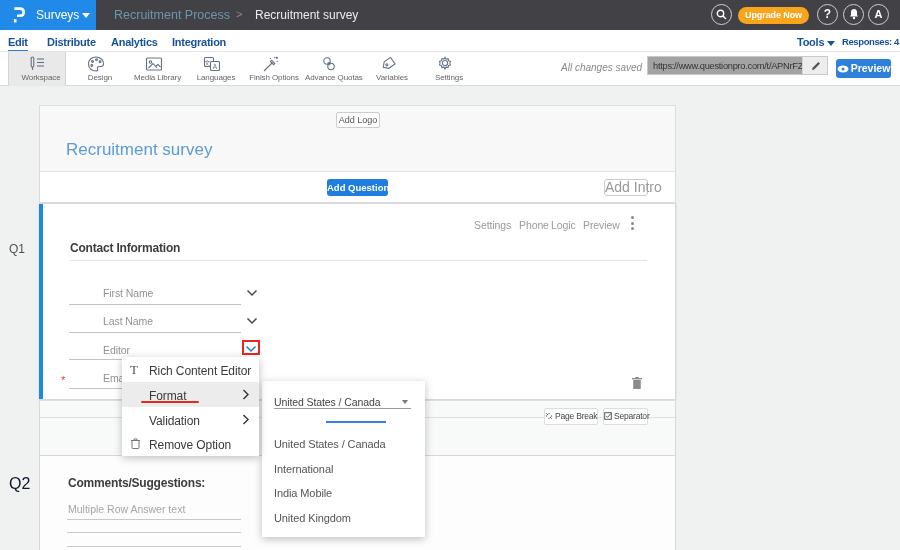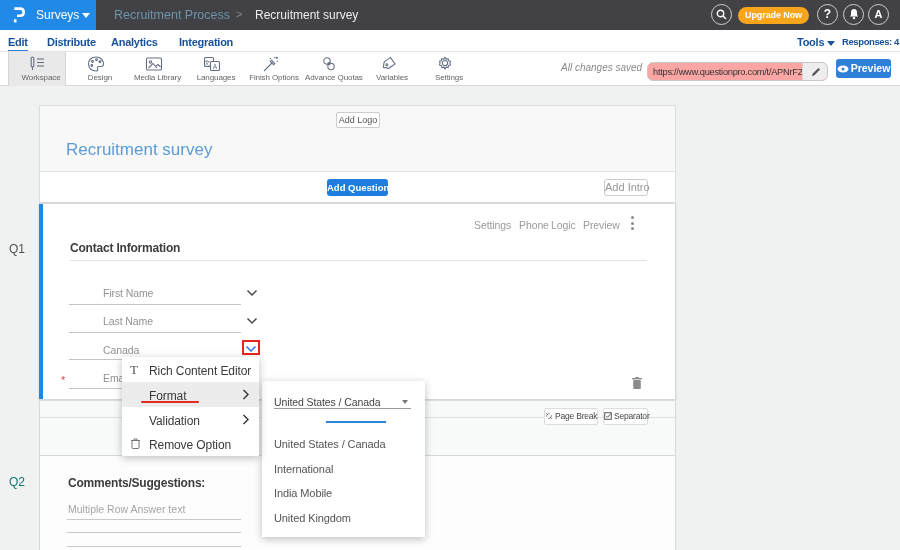--- a/index.html
+++ b/index.html
@@ -24,37 +24,37 @@
   .nav { top:6px; font-size:11px; font-weight:bold; color:#17519c; letter-spacing:-0.25px; white-space:nowrap; }
   #navedit { border-bottom:1.5px solid #2e7fd8; padding-bottom:2px; }
 
   
   #toolbar { left:0; top:52px; width:900px; height:34px; background:#fff; border-bottom:1px solid #d8d8d8; }
   .tab { top:0; height:34px; text-align:center; }
   .tab svg { display:block; margin:4px auto 1px; }
   .tablbl { font-size:8px; letter-spacing:-0.1px; color:#666; white-space:nowrap;padding-left:8px; }
   #tabws { background:#e9e9e9; border-left:1px solid #d5d5d5; border-right:1px solid #d5d5d5; }
   #saved { top:10px; font-size:10px !important; width:75px; text-align:right; white-space:nowrap; font-size:10.5px; font-style:italic; color:#8a8a8a; }
-  #urlbox { left:647px; top:10px; width:181px; height:19px; border:1px solid #c9c9c9; background:#fca5a5; border-radius:6px; overflow:hidden; }
+  #urlbox { left:647px; top:4px; width:181px; height:19px; border:1px solid #c9c9c9; background:#a3a3a3; border-radius:0; overflow:hidden; }
   #urltxt { left:5px; top:4px; font-size:9.3px; letter-spacing:-0.28px; color:#333; white-space:nowrap; }
   #urlpen { left:154px; top:0; width:27px; height:19px; background:#ededed; border-left:1px solid #d5d5d5; text-align:center; }
   #pvbtn { left:836px; top:7px; width:55px; height:19px; background:#2e80d8; border-radius:3px; color:#fff; font-size:10.5px; font-weight:bold; text-align:center; line-height:19px; }
 
   
   #headcard { left:39px; top:105px; width:637px; height:98px; background:#f8f8f8; border:1px solid #dcdcdc; }
   #headtop { left:0; top:0; width:635px; height:66px; border-bottom:1px solid #e4e4e4; }
   #headbot { left:0; top:66px; width:635px; height:30px; background:#fff; }
   #addlogo { left:296px; top:6px; width:44px; height:16px; background:#fff; border:1px solid #ccc; border-radius:2px; font-size:9px; color:#555; text-align:center; line-height:14px; }
   #title { left:26px; top:34px; font-size:17px; color:#5b9bd8; }
   #addq { left:287px; width:61px; height:17px; background:#1f7de0; border-radius:3px; color:#fff; font-size:9.5px; font-weight:bold; text-align:center; line-height:17px; white-space:nowrap; }
-  #addintro { left:564px; width:44px; height:17px; background:#fff; border:1px solid #ccc; border-radius:3px; color:#999; font-size:11px; text-align:center; line-height:15px; white-space:nowrap; }
+  #addintro { left:564px; width:44px; height:17px; background:#fff; border:1px solid #ccc; border-radius:3px; color:#999; font-size:14px; text-align:center; line-height:15px; white-space:nowrap; }
 
   
   #q1lbl { left:9px; top:242px; font-size:12px; color:#4f4f4f; }
-  #q2lbl { left:9px; top:475px; font-size:12px; color:#0f766e; }
+  #q2lbl { left:9px; top:475px; font-size:16px; color:#0f172a; }
   #q1card { left:39px; top:203px; width:637px; height:197px; background:#fff; border:1px solid #d8d8d8; border-left:none; box-shadow:0 1px 2px rgba(0,0,0,.12); }
   #q1stripe { left:0px; top:0px; width:4px; height:195px; background:#1e88e5; }
   .qlink { top:15px; font-size:10.5px; letter-spacing:-0.1px; color:#9a9a9a; }
   #kebab { left:592px; top:12px; width:3px; }
   .kdot { width:3px; height:3px; border-radius:50%; background:#8a8a8a; margin-bottom:2.5px; }
   #cihead { left:31px; top:37px; font-size:12px; font-weight:bold; color:#3d3d3d; letter-spacing:-0.2px; }
   #cihr { left:31px; top:56px; width:577px; height:1px; background:#e2e2e2; }
   .flbl { left:31px; font-size:10.5px; letter-spacing:-0.1px; color:#929292;padding-left:33px; }
   .fline { left:30px; width:172px; height:1px; background:#c4c4c4; }
   .chev { left:207px; }
@@ -118,21 +118,21 @@
         <circle cx="6" cy="10" r="1.2" fill="#fff"></circle>
       </svg>
   </div>
   <div class="abs circ" style="left:868px; font-size:11px; font-weight:bold; line-height:19px;">A</div>
 </div>
 
 <div id="navrow" class="abs">
   <span class="abs nav" id="navedit" style="left:8px;">Edit</span>
   <span class="abs nav" style="left:47px;">Distribute</span>
   <span class="abs nav" style="left:111px;">Analytics</span>
-  <span class="abs nav" style="left:179px;">Integration</span>
+  <span class="abs nav" style="left:172px;">Integration</span>
   <span class="abs nav" style="left:797px;">Tools</span>
   <div class="abs caret" style="left:827px; top:11px; border-top-color:#17519c;"></div>
   <span class="abs nav" style="left:842px; font-size:9.5px; letter-spacing:-0.4px;">Responses: 4</span>
 </div>
 
 <div id="toolbar" class="abs">
   <div class="abs tab" id="tabws" style="left:8px; width:58px;">
     <svg width="18" height="16" viewBox="0 0 18 16" fill="none" stroke="#667084" stroke-width="1.1">
       <rect x="3.2" y="1" width="2.6" height="10" rx="1.3"></rect>
         <line x1="4.5" y1="11" x2="4.5" y2="14"></line>
@@ -253,21 +253,21 @@
   <svg class="abs chev" style="top:85px;" width="12" height="8" viewBox="0 0 12 8" fill="none" stroke="#4a4a4a" stroke-width="1.5">
       <path d="M1.5 1.5 L6 6 L10.5 1.5"></path>
     </svg>
 
   <span class="abs flbl" style="top:111px;">Last Name</span>
   <div class="abs fline" style="top:127.5px;"></div>
   <svg class="abs chev" style="top:113px;" width="12" height="8" viewBox="0 0 12 8" fill="none" stroke="#4a4a4a" stroke-width="1.5">
       <path d="M1.5 1.5 L6 6 L10.5 1.5"></path>
     </svg>
 
-  <span class="abs flbl" style="top:140px;">Canada</span>
+  <span class="abs flbl" style="top:140px;">Editor</span>
   <div class="abs fline" style="top:155px;"></div>
   <div id="redbox" class="abs"></div>
   <svg class="abs chev" style="left:206px; top:141px;" width="12" height="8" viewBox="0 0 12 8" fill="none" stroke="#2878d8" stroke-width="1.5">
       <path d="M1.5 1.5 L6 6 L10.5 1.5"></path>
     </svg>
 
   <span id="redstar" class="abs">*</span>
   <span class="abs flbl" style="top:168px;">Email Address</span>
   <div class="abs fline" style="top:184px;"></div>
 

